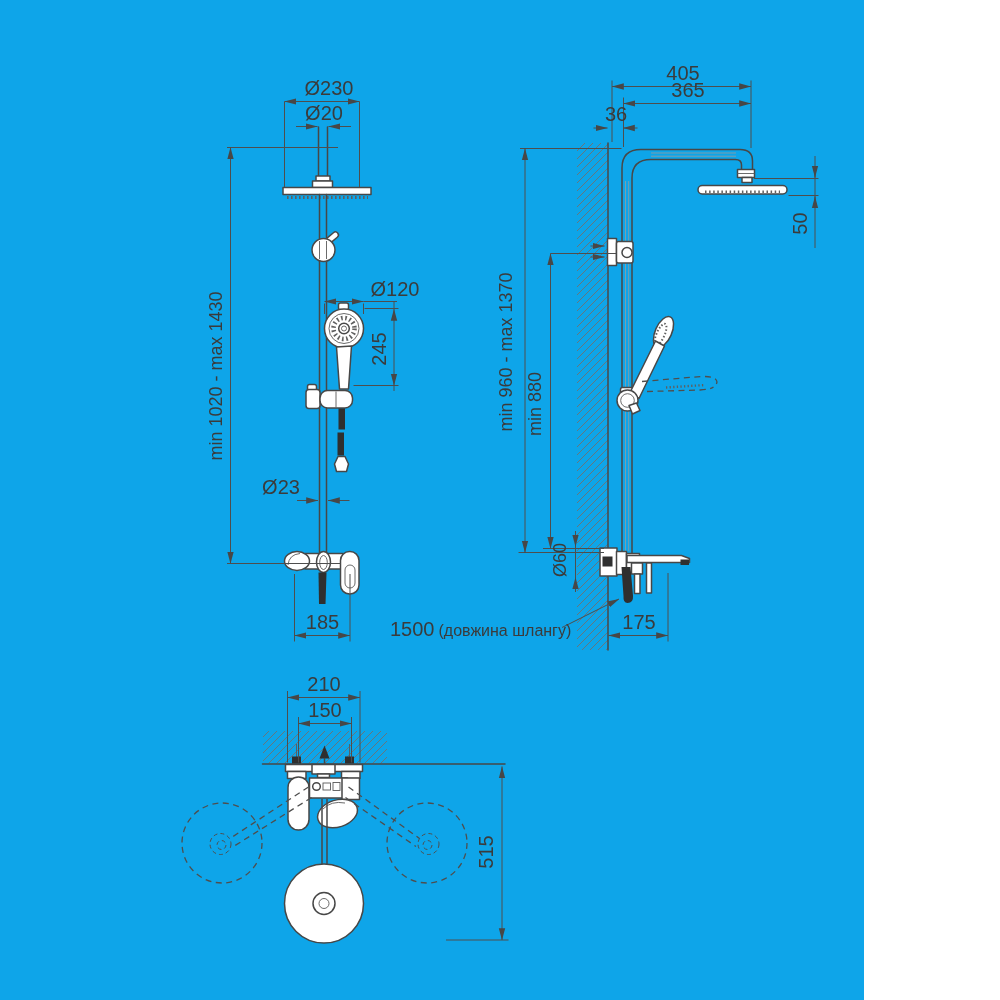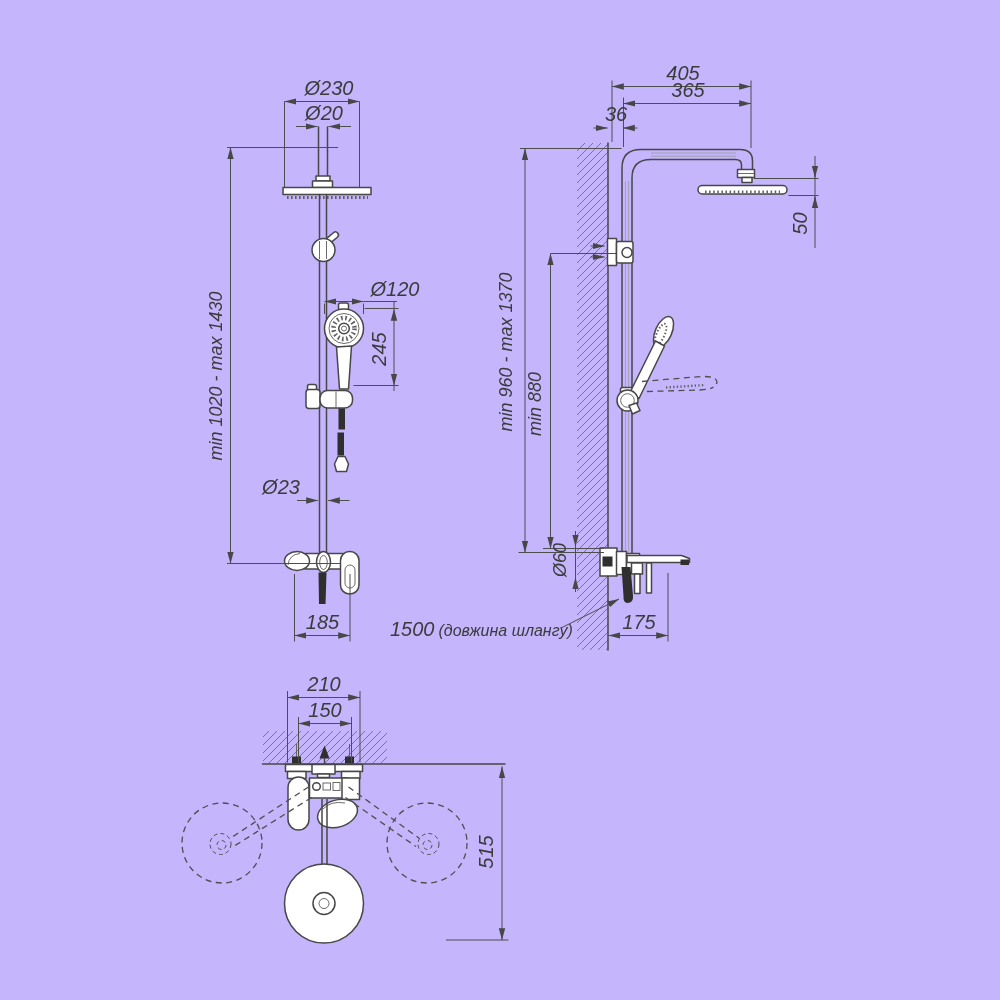--- a/index.html
+++ b/index.html
@@ -1,16 +1,16 @@
 <!DOCTYPE html>
 <html><head>
 <meta charset="utf-8">
 <style>
   html,body{margin:0;padding:0;background:#ffffff;}
-  #canvas{position:relative;width:1000px;height:1000px;background:#c4b5fd;overflow:hidden;font-style:italic;}
+  #canvas{position:relative;width:864px;height:1000px;background:#0ea5e9;overflow:hidden;}
   svg{display:block}
   .obj{stroke:#474747;stroke-width:1.5;fill:none;stroke-linejoin:round;stroke-linecap:round}
   .ow{stroke:#474747;stroke-width:1.5;fill:#ffffff;stroke-linejoin:round}
   .thin{stroke:#5a5a5a;stroke-width:0.9;fill:none}
   .inline{stroke:#9a9a9a;stroke-width:0.8;fill:none}
   .dim{stroke:#4e4e4e;stroke-width:1;fill:none}
   .blk{fill:#2f2f2f;stroke:none}
   .dots{stroke:#5f5f5f;fill:none}
   .dsh{stroke:#4e4e4e;stroke-width:1.3;fill:none;stroke-dasharray:6 4.5}
   .dsht{stroke:#4e4e4e;stroke-width:1;fill:none;stroke-dasharray:4 3}

